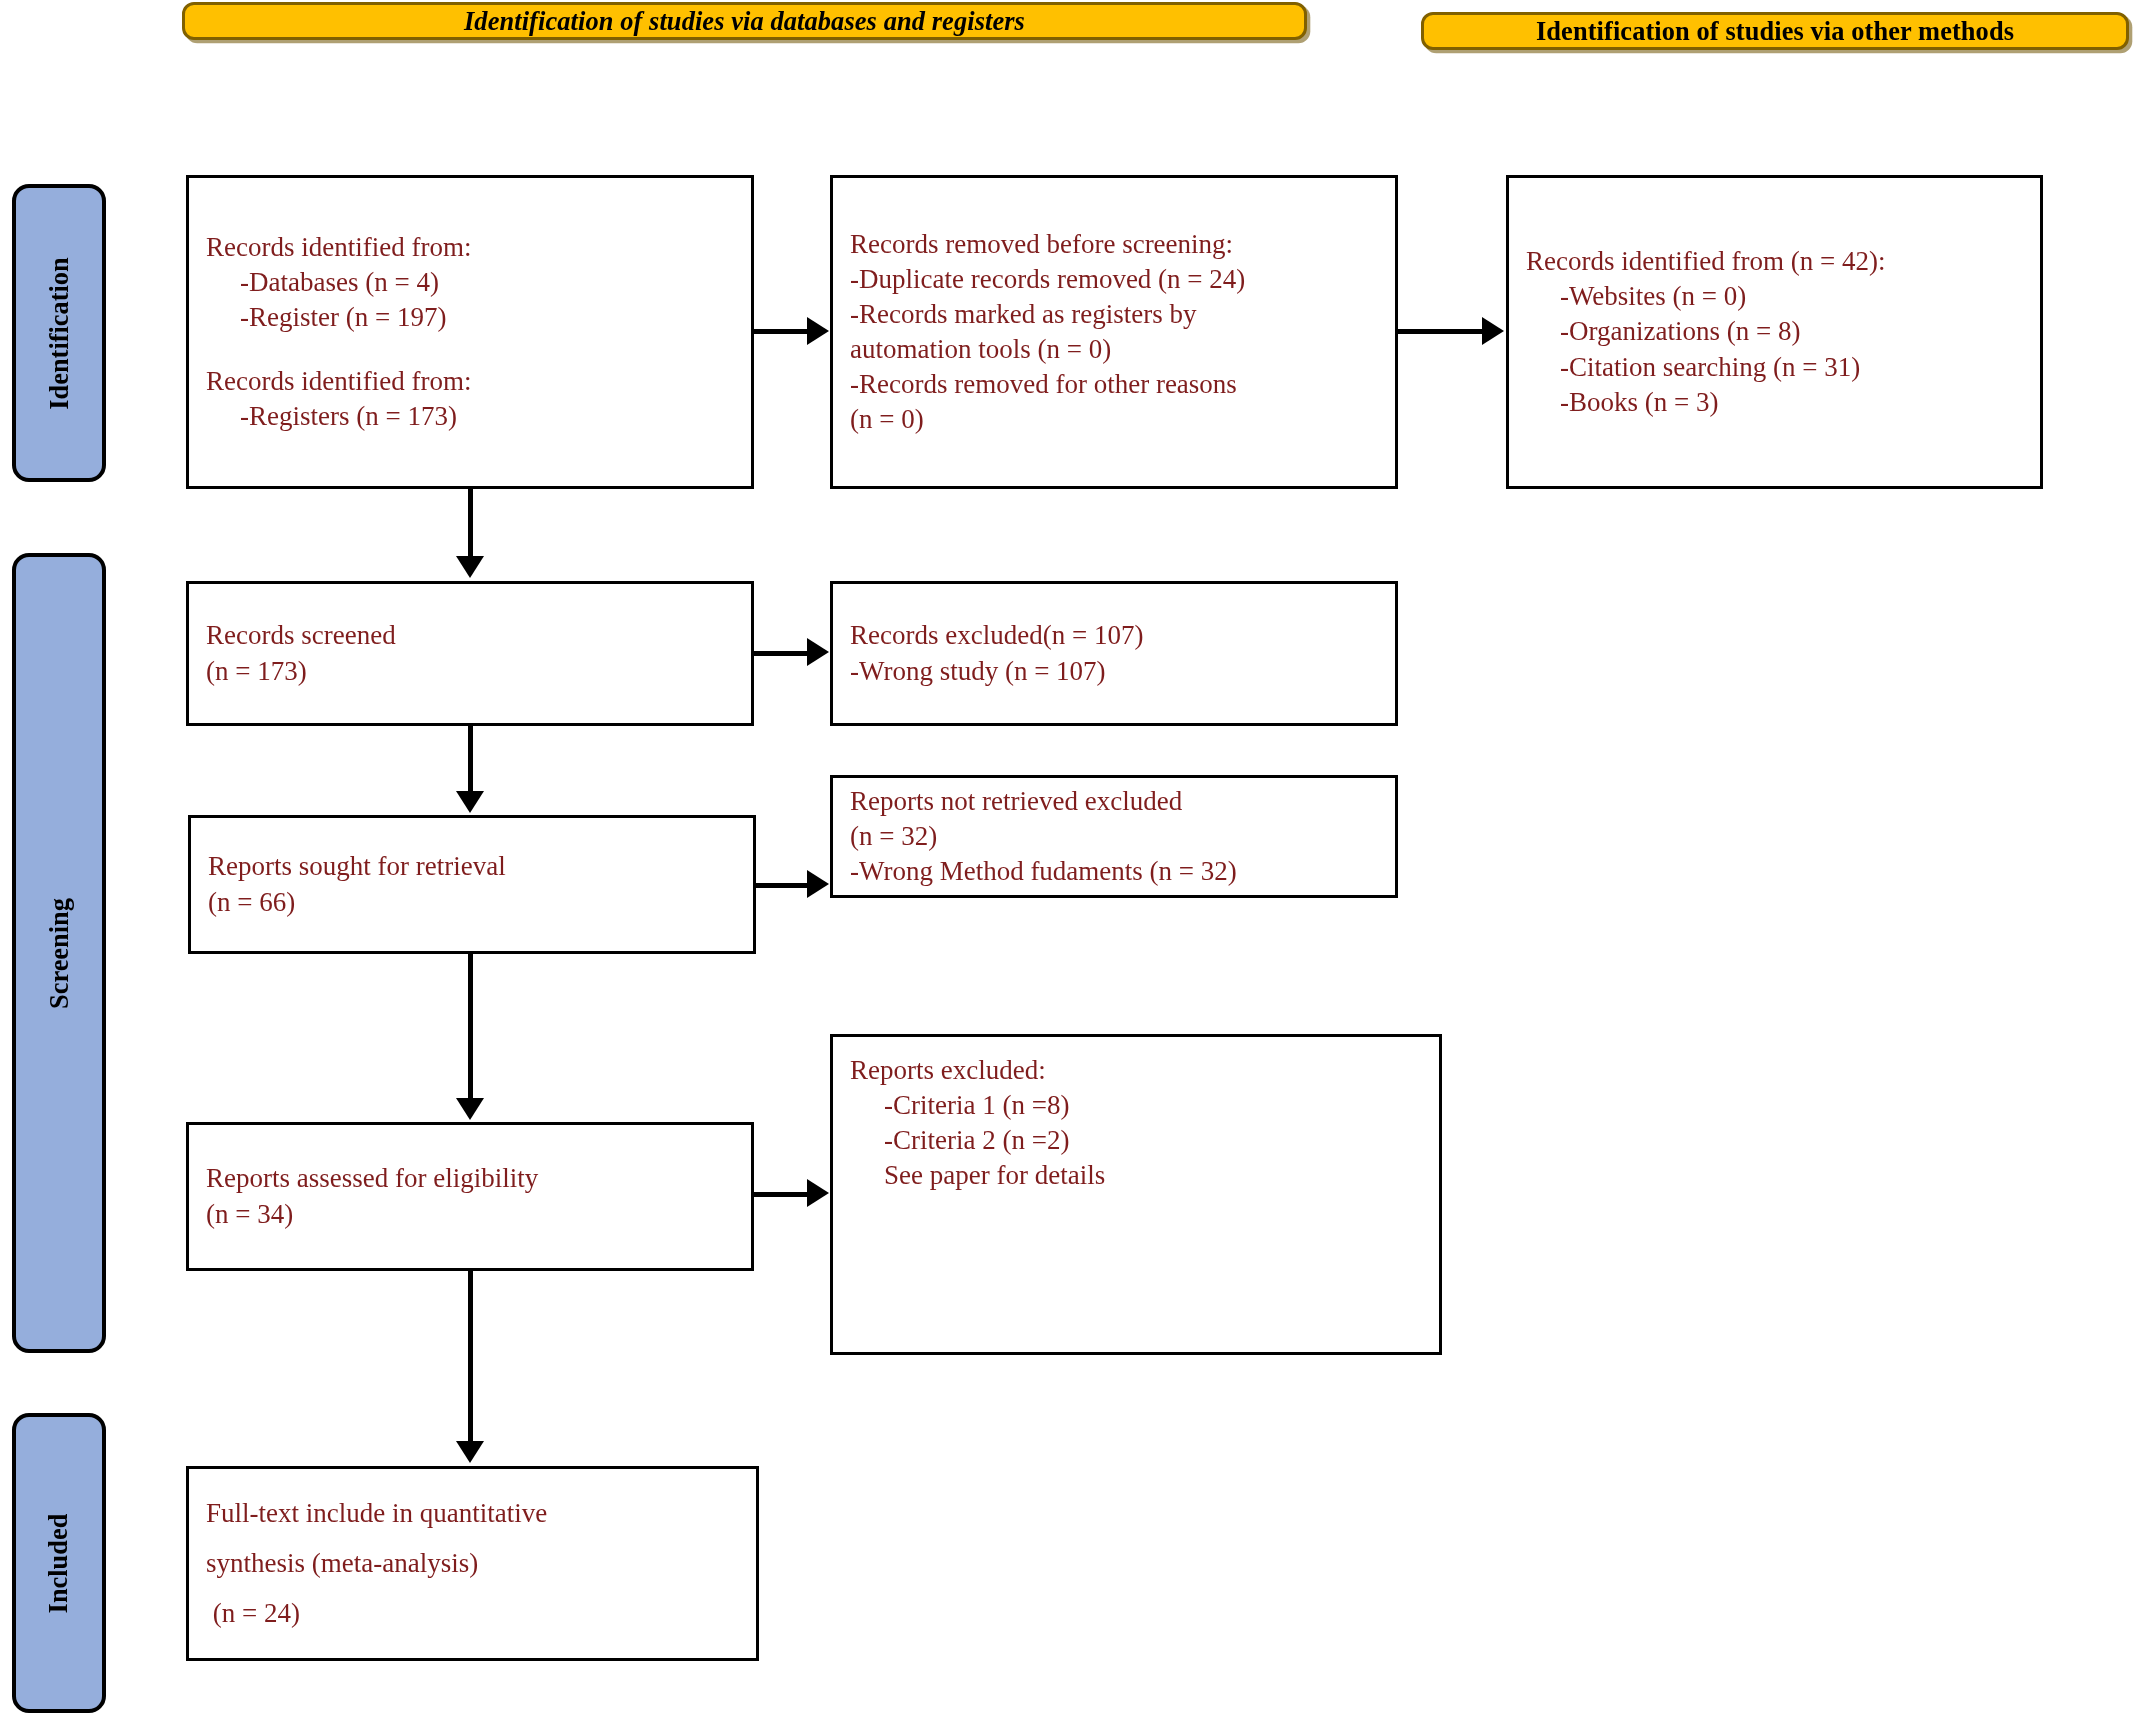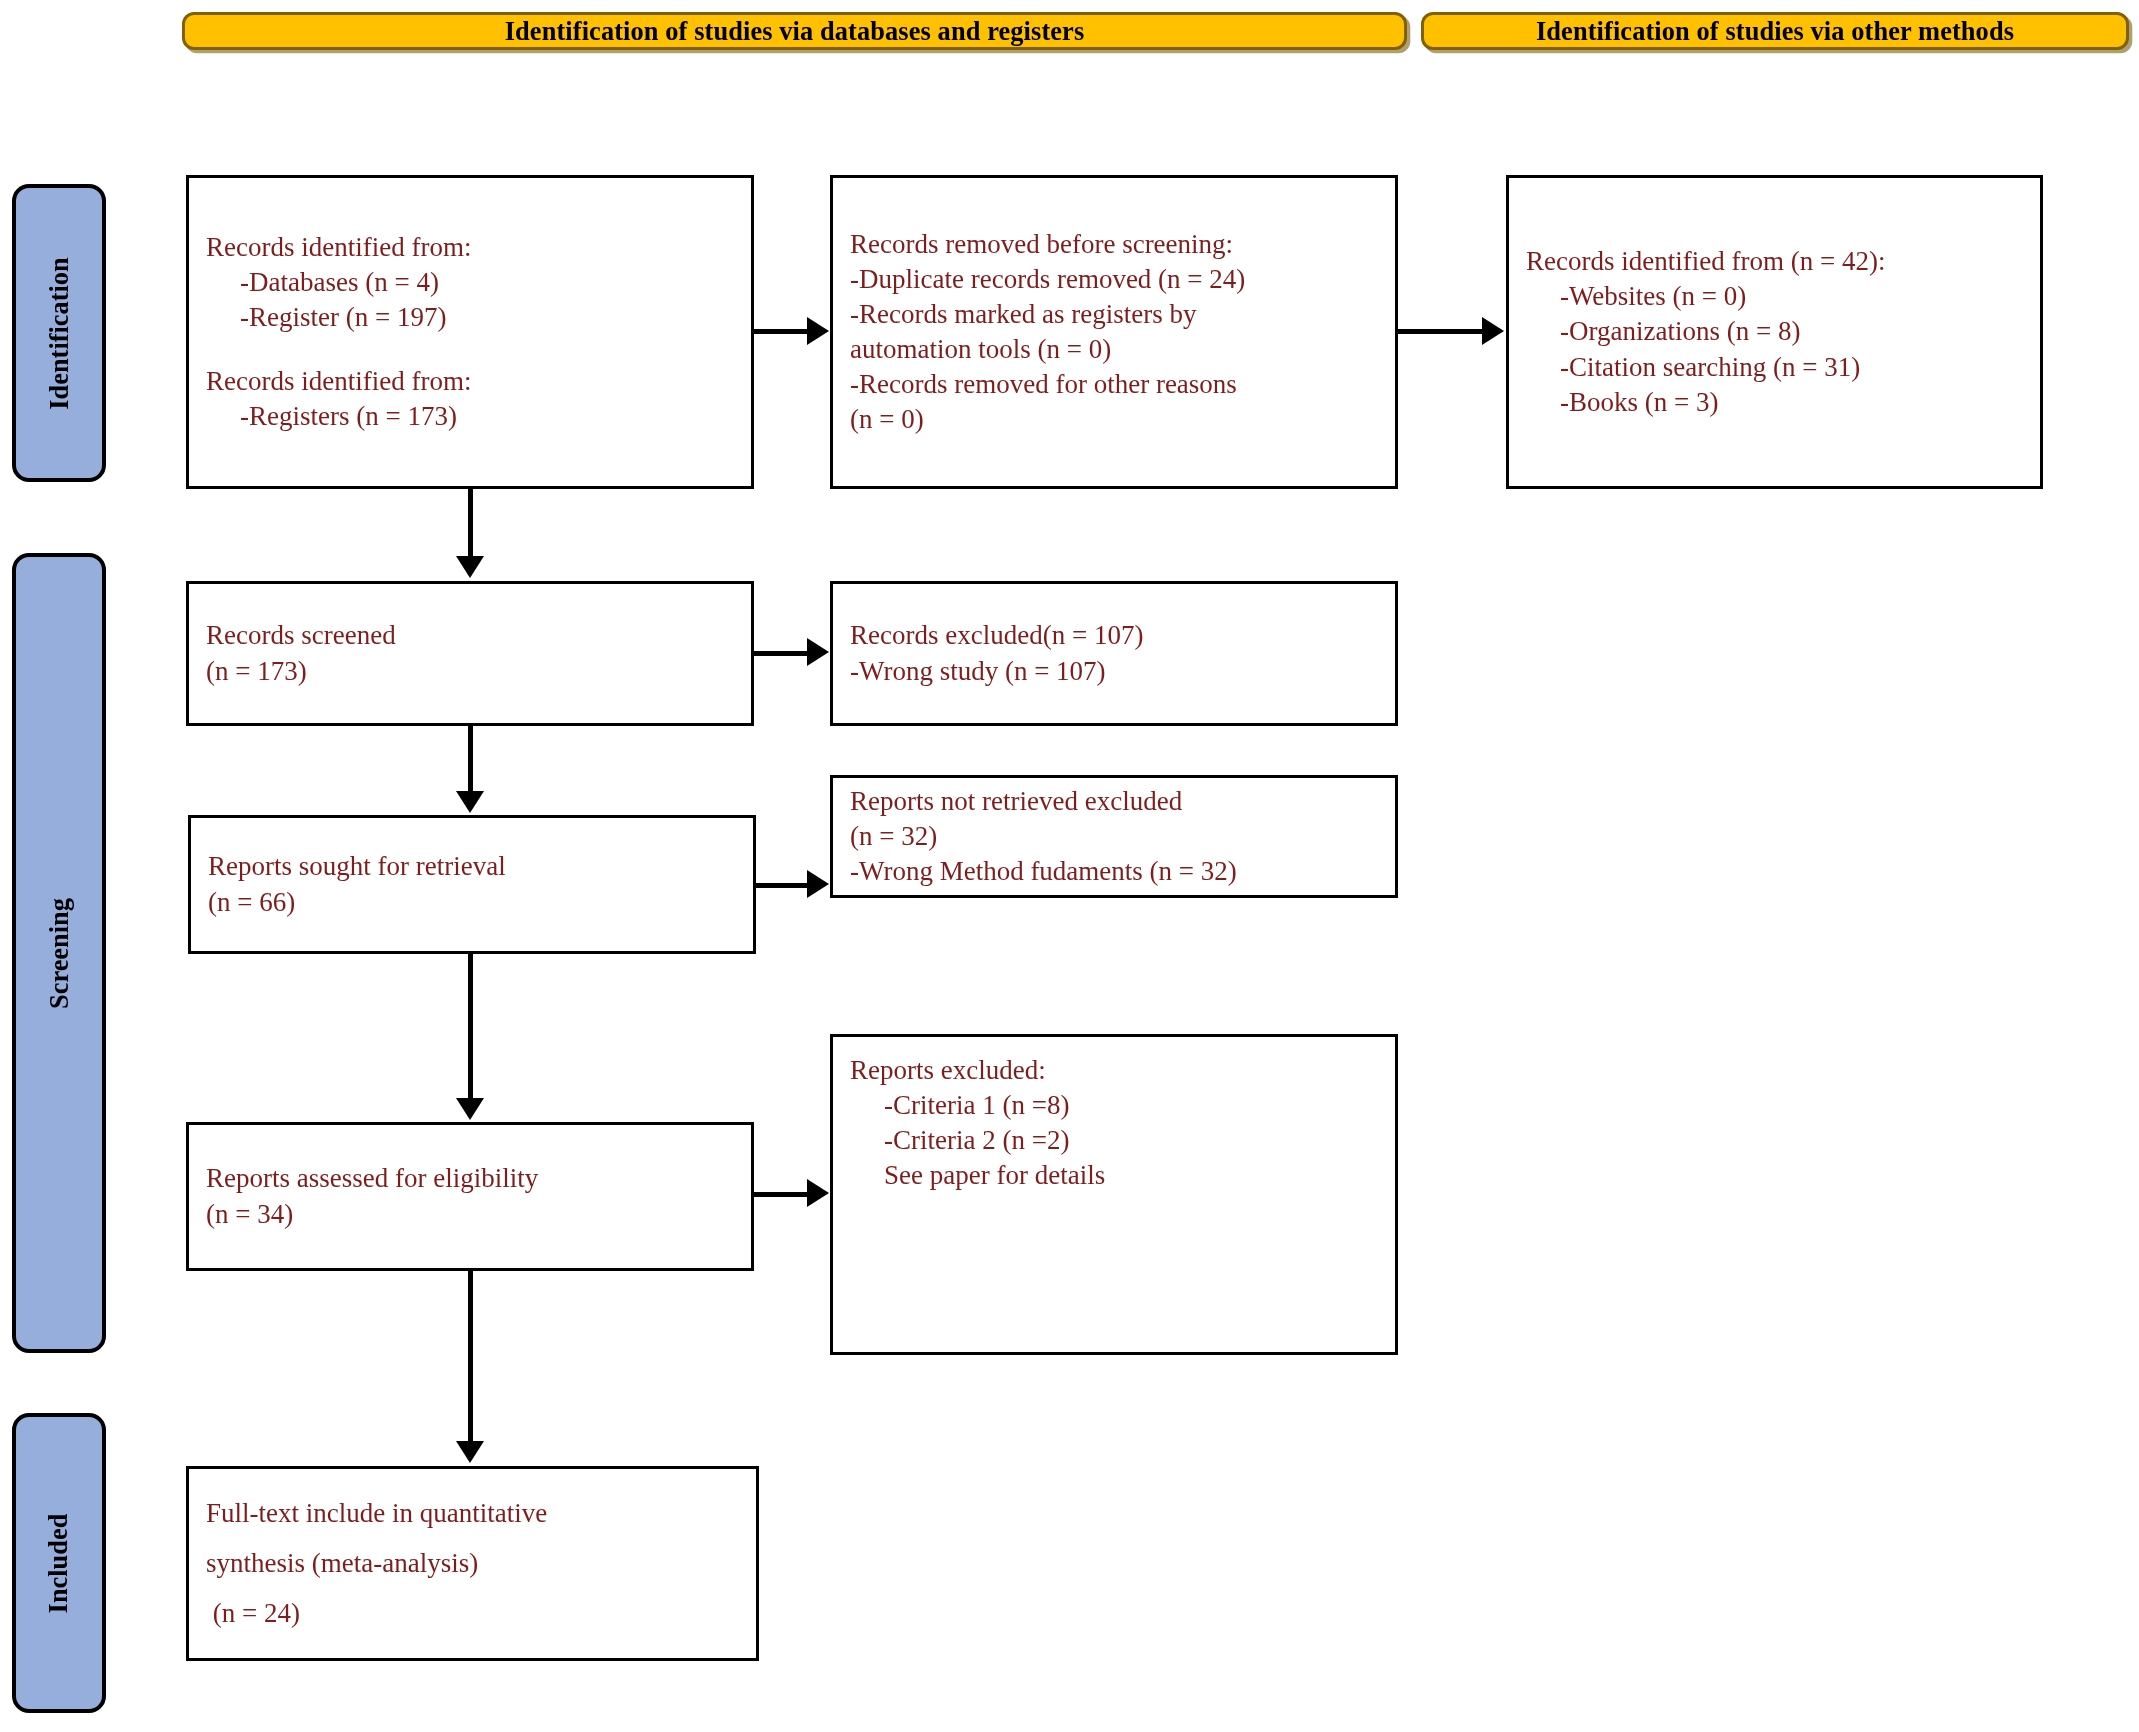--- a/index.html
+++ b/index.html
@@ -85,21 +85,21 @@
     border-left:14.5px solid transparent;
     border-right:14.5px solid transparent;
     border-top:22.4px solid #000000;
   }
 </style>
 </head>
 <body>
 
 <div id="canvas">
 
-  <div class="hdr" style="left:182px;top:12px;width:1225px;height:38px;">
+  <div class="hdr" style="left:182px;top:2px;width:1125px;height:38px;font-style:italic;">
     <span class="hdr-label">Identification of studies via databases and registers</span>
   </div>
 
   <div class="hdr" style="left:1421px;top:12px;width:708px;height:38px;">
     <span class="hdr-label">Identification of studies via other methods</span>
   </div>
 
   <div class="stage" style="left:12px;top:184px;width:94px;height:298px;">
     <span class="stage-label">Identification</span>
   </div>
@@ -175,21 +175,21 @@
   <div class="arrow-d" style="left:456px;top:791px;"></div>
 
   <div class="hline" style="left:754px;top:883px;width:55px;"></div>
   <div class="arrow-r" style="left:807px;top:870px;"></div>
 
   <div class="box" style="left:186px;top:1122px;width:568px;height:149px;">
     <div class="line">Reports assessed for eligibility</div>
     <div class="line">(n = 34)</div>
   </div>
 
-  <div class="box top-align" style="left:830px;top:1034px;width:568px;height:321px;">
+  <div class="box top-align" style="left:830px;top:1034px;width:612px;height:321px;">
     <div class="line">Reports excluded:</div>
     <div class="line ind">-Criteria 1 (n =8)</div>
     <div class="line ind">-Criteria 2 (n =2)</div>
     <div class="line ind">See paper for details</div>
   </div>
 
   <div class="vline" style="left:468px;top:954px;height:145px;"></div>
   <div class="arrow-d" style="left:456px;top:1098px;"></div>
 
   <div class="hline" style="left:754px;top:1192px;width:55px;"></div>

